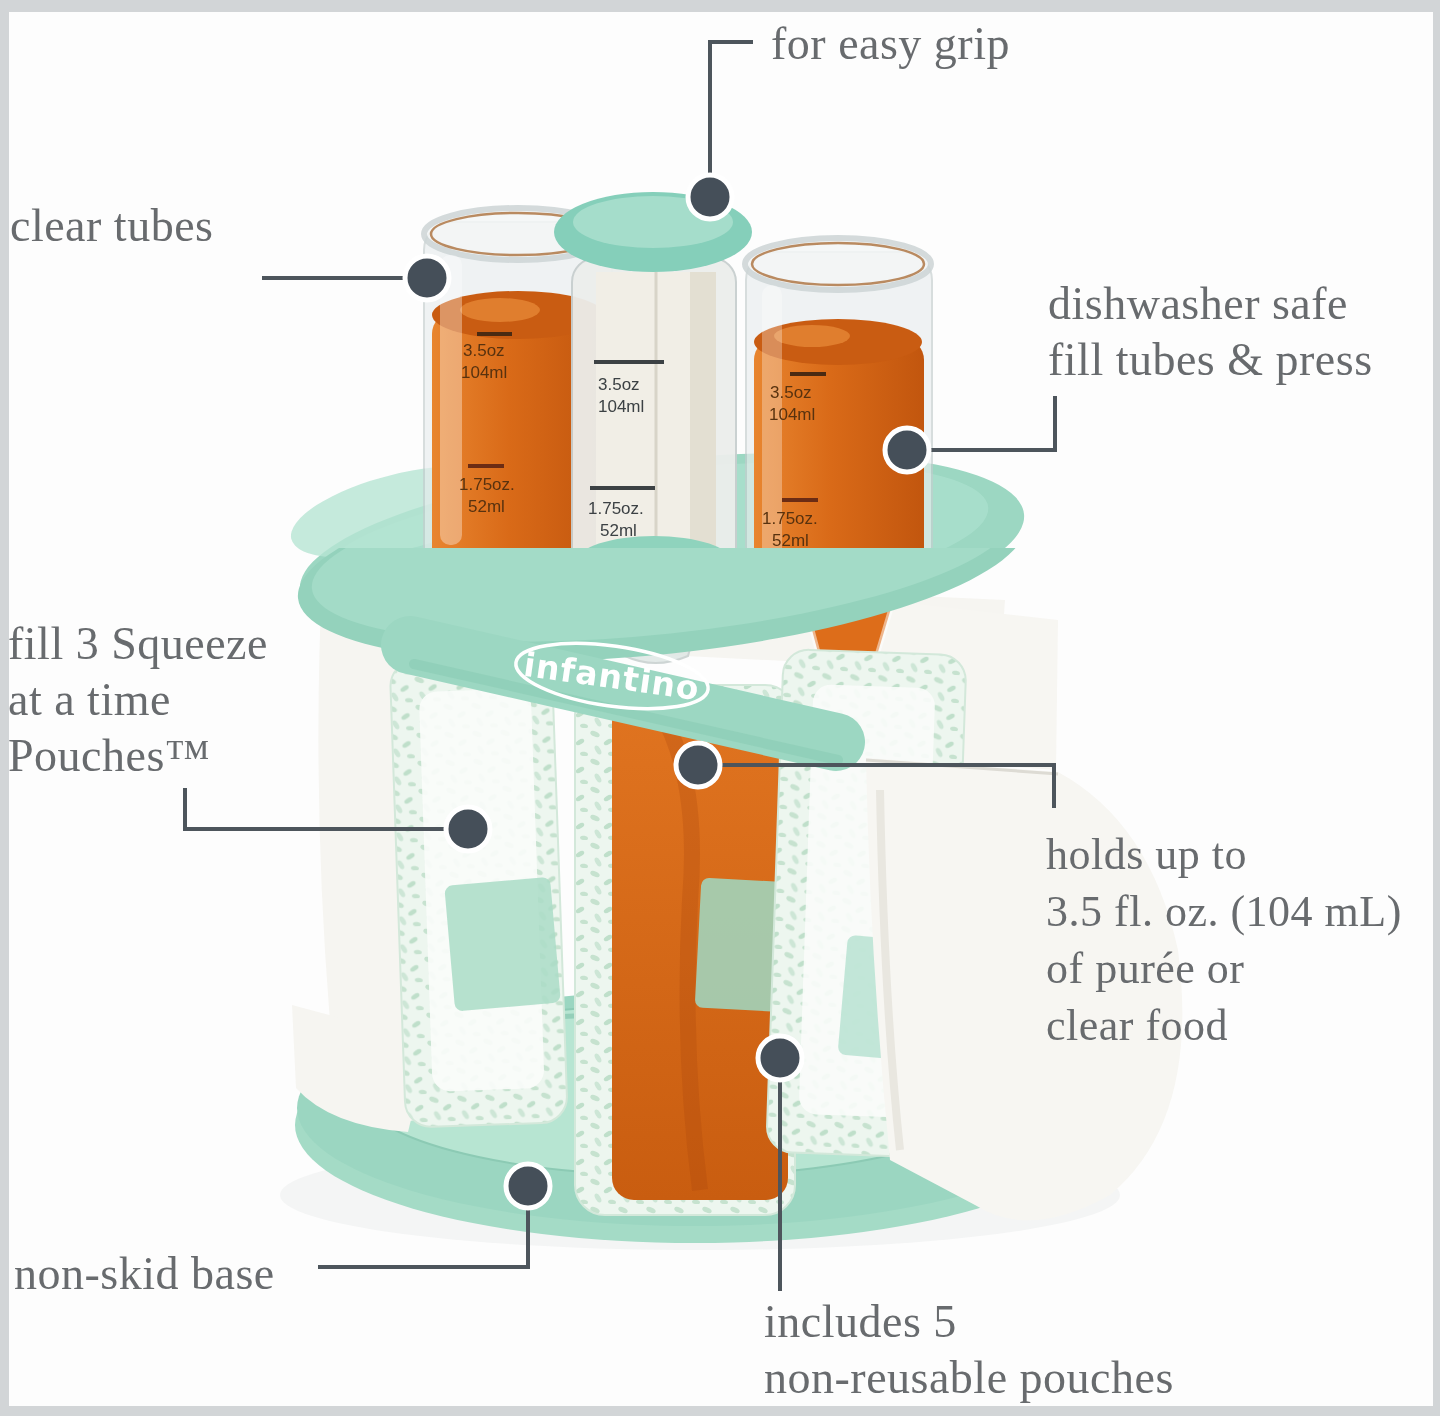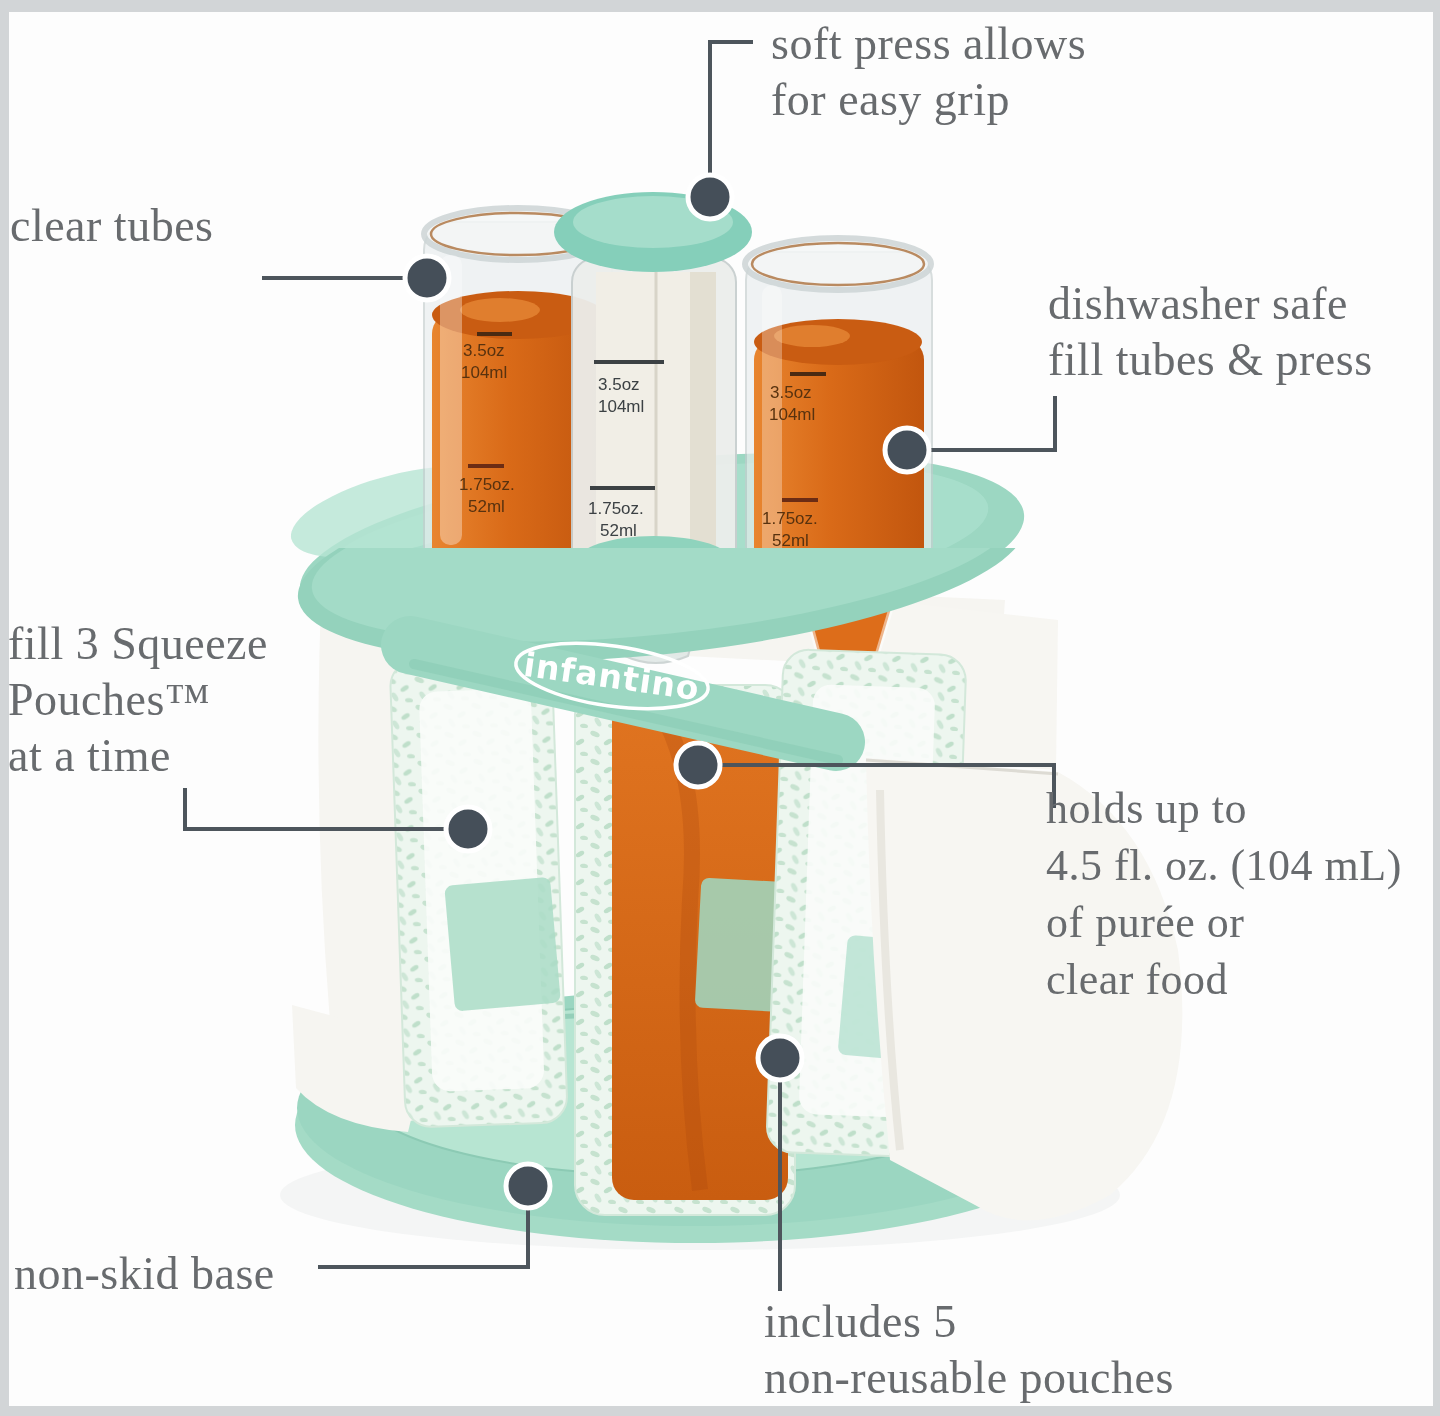--- a/index.html
+++ b/index.html
@@ -193,42 +193,41 @@
     <circle cx="427" cy="278" r="22"></circle>
     <circle cx="907" cy="450" r="22"></circle>
     <circle cx="468" cy="829" r="22"></circle>
     <circle cx="698" cy="765" r="22"></circle>
     <circle cx="528" cy="1186" r="22"></circle>
     <circle cx="780" cy="1058" r="22"></circle>
   </g>
 </svg>
 
 <div class="annotation" style="left:771px;top:16px;">
-  <div class="line">soft press allows</div>
   <div class="line">for easy grip</div>
 </div>
 
 <div class="annotation" style="left:10px;top:198px;">
   <div class="line">clear tubes</div>
 </div>
 
 <div class="annotation" style="left:1048px;top:276px;">
   <div class="line">dishwasher safe</div>
   <div class="line">fill tubes &amp; press</div>
 </div>
 
 <div class="annotation" style="left:8px;top:616px;">
   <div class="line">fill 3 Squeeze</div>
+  <div class="line">at a time</div>
   <div class="line">Pouches™</div>
-  <div class="line">at a time</div>
-</div>
-
-<div class="annotation small" style="left:1046px;top:780px;">
+</div>
+
+<div class="annotation small" style="left:1046px;top:826px;">
   <div class="line">holds up to</div>
-  <div class="line">4.5 fl. oz. (104 mL)</div>
+  <div class="line">3.5 fl. oz. (104 mL)</div>
   <div class="line">of purée or</div>
   <div class="line">clear food</div>
 </div>
 
 <div class="annotation" style="left:14px;top:1246px;">
   <div class="line">non-skid base</div>
 </div>
 
 <div class="annotation" style="left:764px;top:1294px;">
   <div class="line">includes 5</div>

